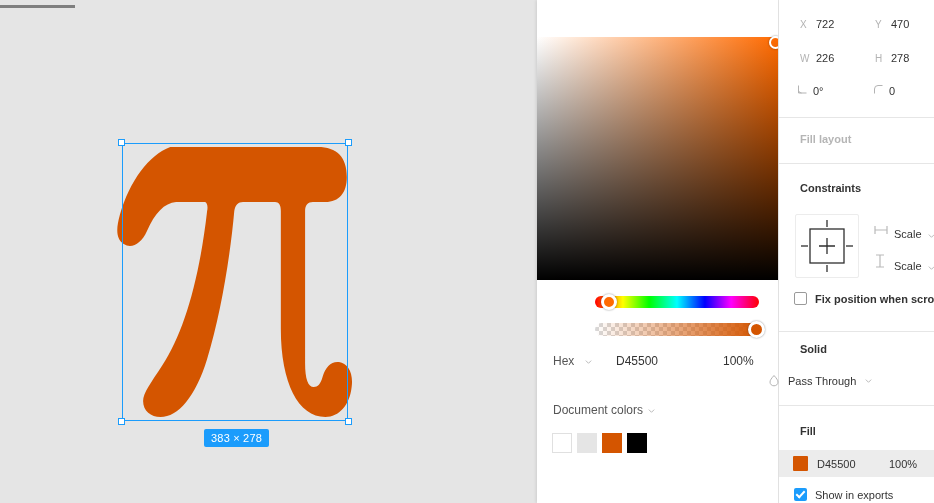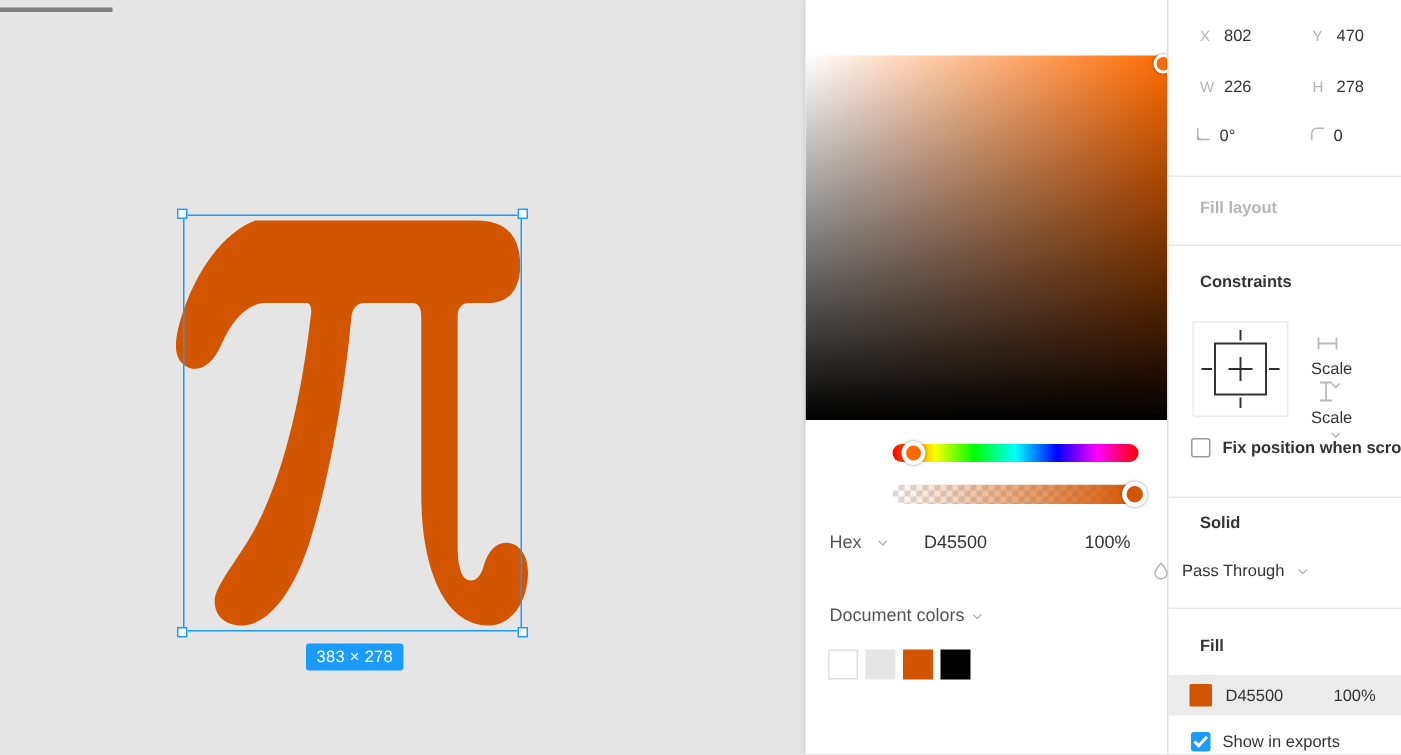--- a/index.html
+++ b/index.html
@@ -279,22 +279,21 @@
     position: absolute;
     left: 795px; top: 214px;
     width: 62px; height: 62px;
     border: 1px solid #ececec;
     border-radius: 2px;
     background: #ffffff;
   }
   .scale-row {
     position: absolute;
     display: flex;
-    align-items: center;
-    flex-direction: column;
+    align-items: flex-end;
   }
   .scale-icon { width: 20px; color: #b9b9b9; display:inline-block; }
   .scale-label { font-size: 11px; color: #333333; }
   .scale-caret { margin-left: 5px; color: #b3b3b3; }
 
   #fix-pos-row {
     position: absolute;
     left: 794px; top: 292px;
     display: flex;
     align-items: center;
@@ -442,21 +441,21 @@
       <div class="doc-swatch" style="background:#d45500"></div>
       <div class="doc-swatch" style="background:#000000"></div>
     </div>
   </div>
 
   <div id="right-panel">
 
     <div class="prop-row" style="top:18px">
       <div class="prop-cell" style="left:21px">
         <span class="prop-icon">X</span>
-        <span class="prop-val">802</span>
+        <span class="prop-val">722</span>
       </div>
       <div class="prop-cell" style="left:96px">
         <span class="prop-icon">Y</span>
         <span class="prop-val">470</span>
       </div>
     </div>
 
     <div class="prop-row" style="top:52px">
       <div class="prop-cell" style="left:21px">
         <span class="prop-icon">W</span>

